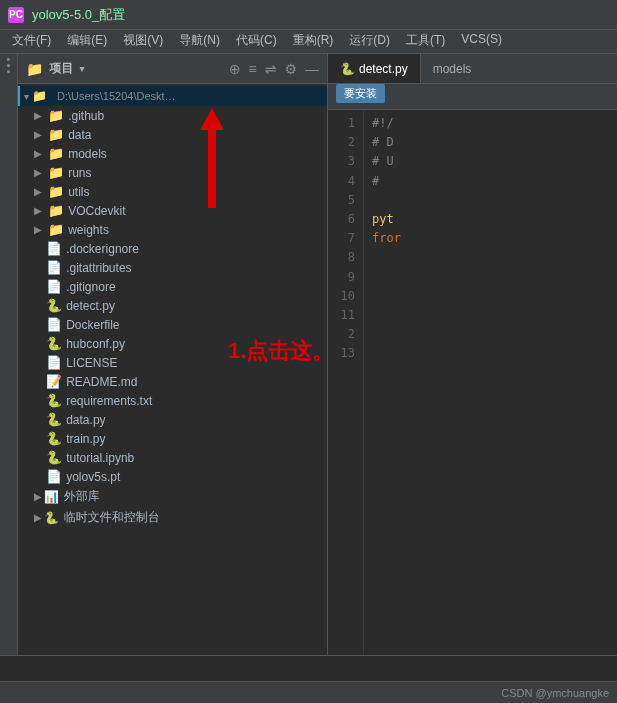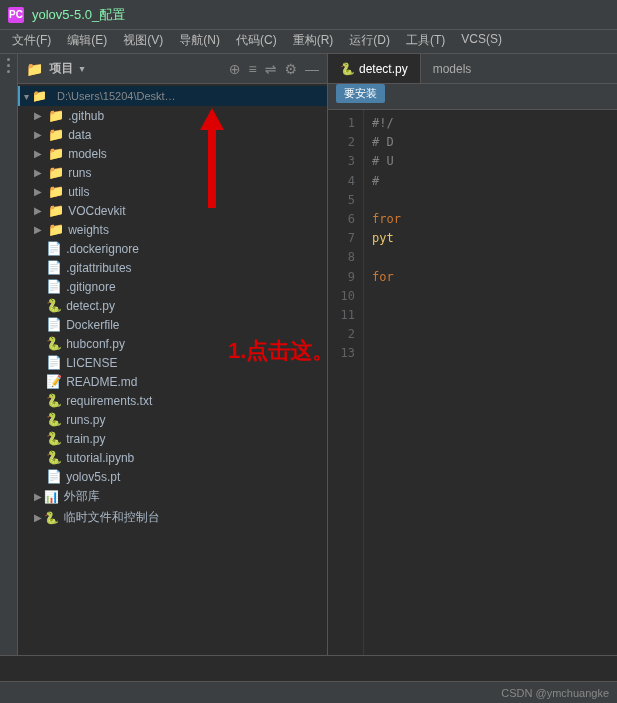--- a/index.html
+++ b/index.html
@@ -458,21 +458,21 @@
       <div class="tree-item file">
         <span class="item-icon file-icon-md">📝</span>
         <span>README.md</span>
       </div>
       <div class="tree-item file">
         <span class="item-icon file-icon-orange">🐍</span>
         <span>requirements.txt</span>
       </div>
       <div class="tree-item file">
         <span class="item-icon file-icon-orange">🐍</span>
-        <span>runs.py</span>
+        <span>data.py</span>
       </div>
       <div class="tree-item file">
         <span class="item-icon file-icon-orange">🐍</span>
         <span>train.py</span>
       </div>
       <div class="tree-item file">
         <span class="item-icon file-icon-orange">🐍</span>
         <span>tutorial.ipynb</span>
       </div>
       <div class="tree-item file">
@@ -525,24 +525,23 @@
         <div>11</div>
         <div>2</div>
         <div>13</div>
       </div>
       <div class="code-content">
         <div class="code-line"><span class="kw-shebang">#!/</span></div>
         <div class="code-line"><span class="kw-comment"># D</span></div>
         <div class="code-line"><span class="kw-comment"># U</span></div>
         <div class="code-line"><span class="kw-comment">#</span></div>
         <div class="code-line">&nbsp;</div>
+        <div class="code-line"><span class="kw-yellow">pyt</span></div>
         <div class="code-line"><span class="kw-purple">fror</span></div>
-        <div class="code-line"><span class="kw-yellow">pyt</span></div>
         <div class="code-line">&nbsp;</div>
-        <div class="code-line"><span class="kw-purple">for</span></div>
         <div class="code-line">&nbsp;</div>
         <div class="code-line">&nbsp;</div>
         <div class="code-line">&nbsp;</div>
       </div>
     </div>
   </div>
 </div>
 
 <div class="bottom-panel">
 </div>

